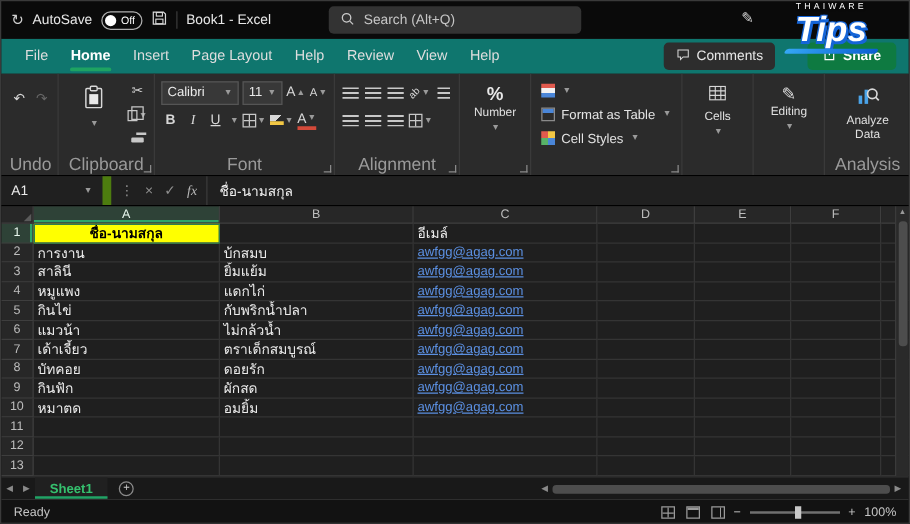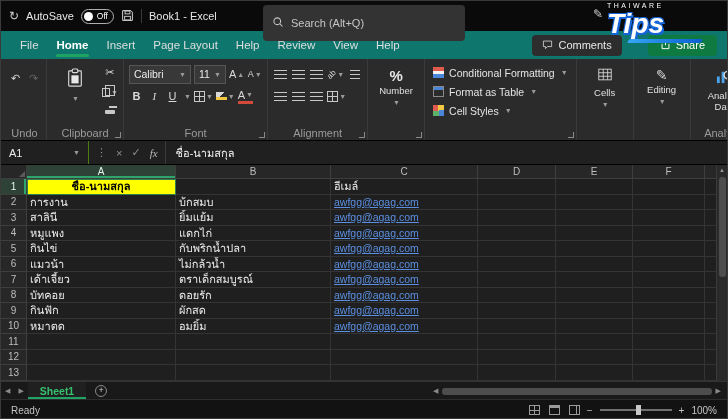--- a/index.html
+++ b/index.html
@@ -6,41 +6,41 @@
   html,body{background:#333}
   .app{position:relative;width:728px;height:419px;overflow:hidden;background:#1f1f1f;
        font-family:"Liberation Sans",sans-serif;border:1px solid #3a3a3a;user-select:none}
 
   
   .tbar{height:30px;background:#0a0a0a;display:flex;align-items:center;padding:0 8px;gap:7px;position:relative;color:#e8e8e8;font-size:11px}
   .asicon{font-size:12px;color:#cfcfcf}
   .toggle{display:flex;align-items:center;gap:4px;border:1px solid #b0b0b0;border-radius:8px;height:15px;padding:0 5px 0 2px;font-size:8.5px;color:#fff}
   .knob{width:9px;height:9px;border-radius:50%;background:#fff}
   .vsep{width:1px;height:14px;background:#3a3a3a}
-  .search{position:absolute;left:262px;top:4px;width:202px;height:36px;background:#333;border-radius:4px;display:flex;align-items:center;gap:7px;padding:0 9px;color:#c6c6c6}
+  .search{position:absolute;left:262px;top:4px;width:202px;height:22px;background:#333;border-radius:4px;display:flex;align-items:center;gap:7px;padding:0 9px;color:#c6c6c6}
   .penicon{position:absolute;left:592px;top:6px;color:#d0d0d0;font-size:12px}
-  .wm{position:absolute;top:1px;right:4px;width:116px;text-align:left;z-index:60;line-height:1}
+  .wm{position:absolute;top:1px;right:4px;width:116px;text-align:center;z-index:60;line-height:1}
   .wm-top{font-size:7px;letter-spacing:2.5px;color:#fff;text-shadow:0 0 2px #000;display:block}
   .wm-main{font-size:28px;font-weight:bold;font-style:italic;color:#fff;display:block;margin-top:1px;
            text-shadow:2px 2px 0 #1565d8,-1px -1px 0 #1565d8,1px -1px 0 #1565d8,-1px 2px 0 #1565d8}
   .wm-swoosh{height:4px;width:64%;margin:1px auto 0;background:linear-gradient(90deg,#35a7f5,#0b5ed0);transform:skewX(-30deg);border-radius:2px}
 
   
   .menubar{height:28px;background:#0f766e;display:flex;align-items:center;padding:0 10px;font-size:11.5px;color:#dedede}
   .mtab{padding:6px 9px;position:relative;white-space:nowrap}
   .mtab.active{color:#fff;font-weight:bold}
   .mtab.active::after{content:"";position:absolute;left:8px;right:8px;bottom:0;height:3px;background:#1ea362;border-radius:2px}
   .mright{margin-left:auto;display:flex;align-items:center;gap:26px}
   .pill{display:flex;align-items:center;gap:5px;background:#2d2d2d;border-radius:4px;padding:4px 10px;font-size:11px;color:#e8e8e8}
-  .share{display:flex;align-items:center;gap:5px;background:#0e7a41;border-radius:4px;padding:4px 12px;font-size:11px;color:#fff;font-weight:normal}
+  .share{display:flex;align-items:center;gap:5px;background:#0e7a41;border-radius:4px;padding:4px 12px;font-size:11px;color:#fff;font-weight:bold}
 
   
   .ribbon{height:82px;background:#2b2b2b;border-bottom:1px solid #000;display:flex;padding-left:2px}
   .rg{position:relative;padding:4px 5px 14px;border-right:1px solid #3a3a3a;display:flex;flex-direction:column}
-  .glabel{position:absolute;bottom:1px;left:0;right:0;text-align:center;font-size:11px;color:#9a9a9a}
+  .glabel{position:absolute;bottom:1px;left:0;right:0;text-align:center;font-size:14px;color:#9a9a9a}
   .launch{position:absolute;right:2px;bottom:2px;width:6px;height:6px;border-right:1px solid #8a8a8a;border-bottom:1px solid #8a8a8a}
   .rrow{display:flex;align-items:center;gap:3px;height:22px}
   .hrow{display:flex;gap:4px}
   .ric{min-width:15px;height:18px;display:inline-flex;align-items:center;justify-content:center;color:#d8d8d8;font-size:11px}
   .dis{color:#676767}
   .caret{color:#9a9a9a;font-size:7px;margin-left:1px}
   .combo{width:62px;height:19px;background:#383838;border:1px solid #555;display:flex;align-items:center;justify-content:space-between;padding:0 4px;font-size:10.5px;color:#eaeaea}
   .sz{width:32px}
   .bigbtn{width:46px;display:flex;flex-direction:column;align-items:center;padding-top:4px;gap:2px;color:#e0e0e0}
   .biglabel{font-size:9.5px;line-height:1.15;text-align:center;color:#e0e0e0}
@@ -58,21 +58,21 @@
   .al{width:13px;height:9px;background:repeating-linear-gradient(to bottom,#c8c8c8 0 1.5px,transparent 1.5px 4px)}
   .ab{font-size:8px;color:#d8d8d8;transform:rotate(-45deg)}
   .stylerow{display:flex;align-items:center;gap:5px;height:19px;padding:0 3px;font-size:10.5px;color:#e4e4e4;white-space:nowrap}
   .ic-cf{width:11px;height:11px;background:linear-gradient(180deg,#e05a4e 0 33%,#f2f2f2 33% 66%,#4a86d8 66%)}
   .ic-fat{width:11px;height:11px;border:1px solid #8a8a8a;background:linear-gradient(#4a86d8 0 3px,transparent 3px)}
   .ic-cs{width:11px;height:11px;background:conic-gradient(#f2c744 0 25%,#4a86d8 0 50%,#58b368 0 75%,#e05a4e 0)}
   .pct{font-size:15px;font-weight:bold;color:#e8e8e8}
 
   
   .fbar{height:24px;background:#202020;border-bottom:1px solid #000;display:flex;align-items:center;font-size:11px}
-  .namebox{width:88px;height:100%;display:flex;align-items:center;justify-content:space-between;padding:0 8px;color:#eaeaea;border-right:1px solid #4d7c0f}
+  .namebox{width:88px;height:100%;display:flex;align-items:center;justify-content:space-between;padding:0 8px;color:#eaeaea;border-right:7px solid #4d7c0f}
   .ficons{display:flex;align-items:center;height:100%;border-right:1px solid #3a3a3a;padding:0 7px;gap:9px;color:#8f8f8f}
   .fx{font-style:italic;font-family:"Liberation Serif",serif;color:#b8b8b8}
   .fcontent{padding-left:10px;color:#f2f2f2}
 
   
   .gridwrap{position:relative;height:216px;overflow:hidden;background:#1f1f1f}
   .grid{display:grid;grid-template-columns:26px 149px 155px 147px 78px 77px 72px 1fr;grid-template-rows:14px repeat(13,15.5px)}
   .gh{background:#272727;border-right:1px solid #3e3e3e;border-bottom:1px solid #3e3e3e;color:#bdbdbd;font-size:10px;display:flex;align-items:center;justify-content:center;overflow:hidden}
   .gh.selected{background:#2e4237;color:#e7f6ed}
   .gh.col.selected{box-shadow:inset 0 -2px 0 #2ea56a}
@@ -292,21 +292,20 @@
         <span class="pct">%</span>
         <span class="biglabel">Number</span>
         <span class="caret">▼</span>
       </div>
       <span class="launch"></span>
     </div>
 
     <div class="rg">
       <div class="stylerow">
         <span class="ic-cf"></span>
-        <span>Conditional Formatting</span>
           <span class="caret">▼</span>
       </div>
       <div class="stylerow">
         <span class="ic-fat"></span>
         <span>Format as Table</span>
           <span class="caret">▼</span>
       </div>
       <div class="stylerow">
         <span class="ic-cs"></span>
         <span>Cell Styles</span>

